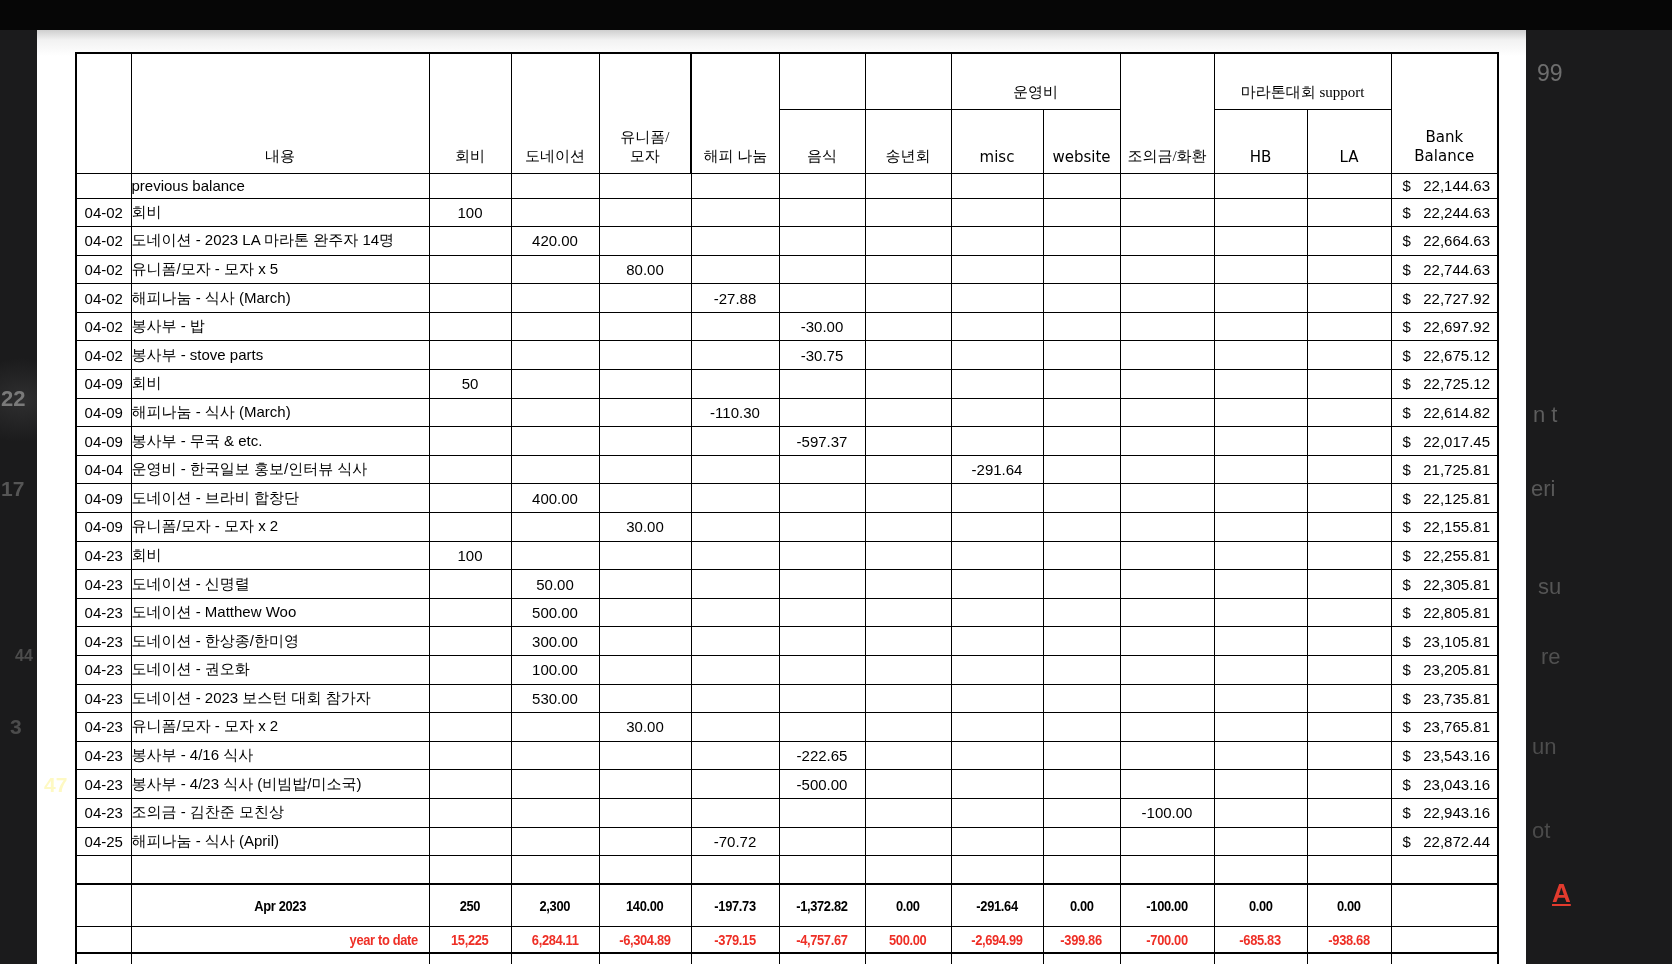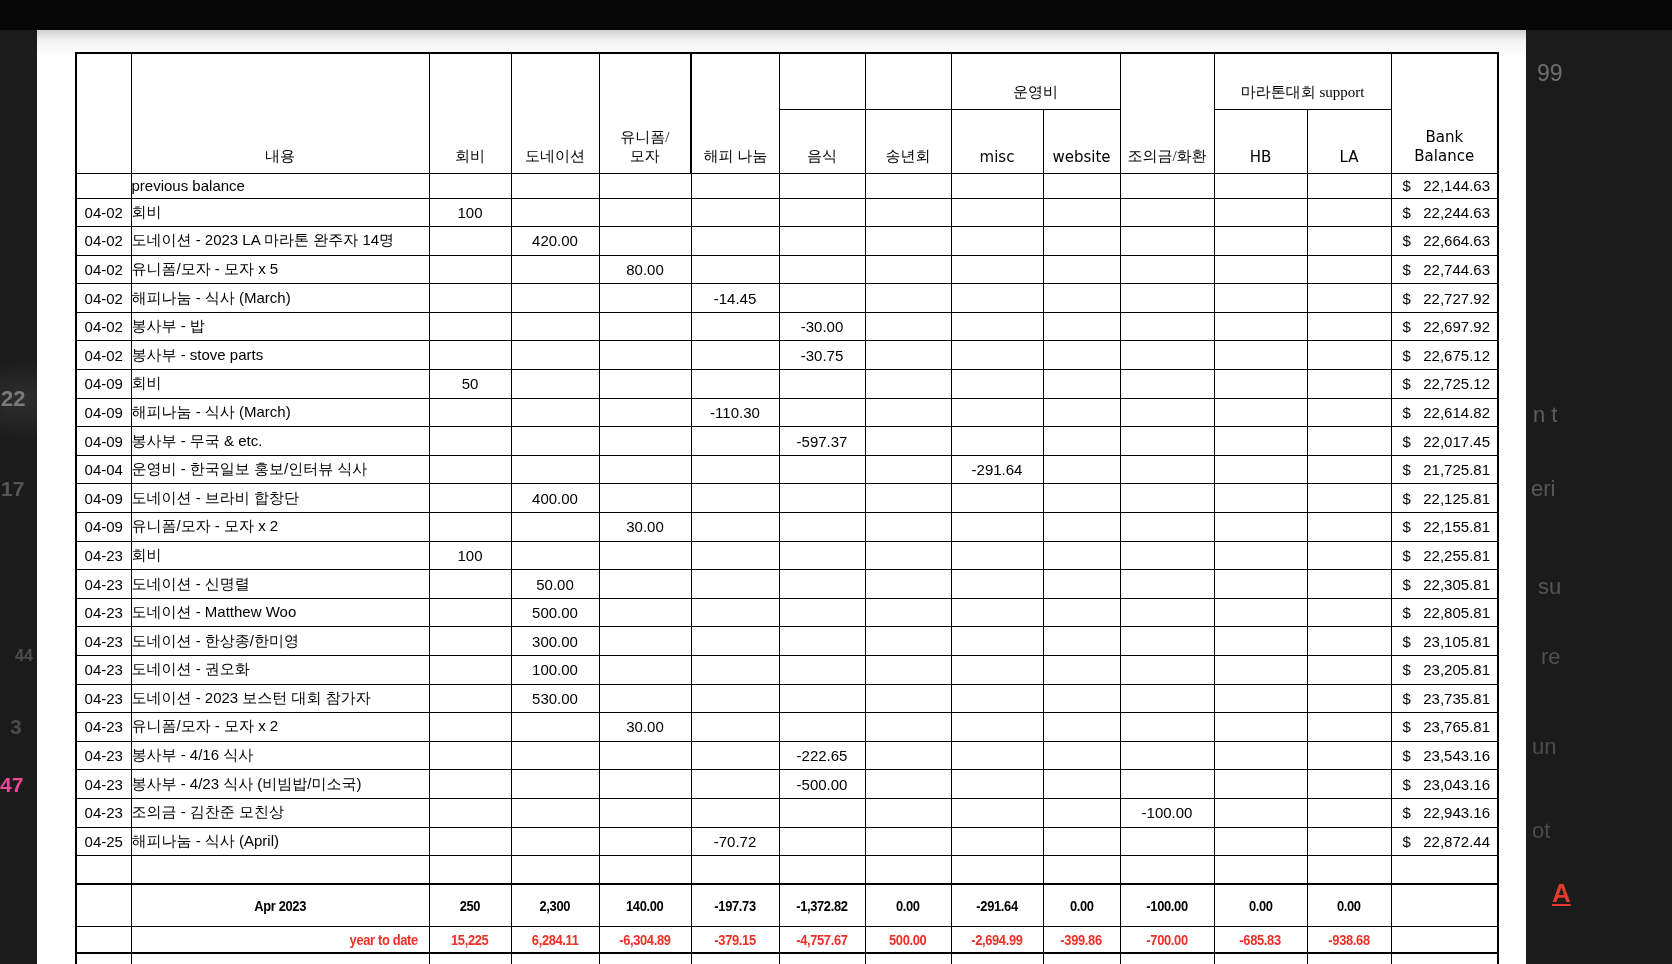--- a/index.html
+++ b/index.html
@@ -184,21 +184,21 @@
                 <span>22,744.63</span>
               </div>
             </td>
           </tr>
           <tr style="height: 28.6px;">
             <td class="c-date">04-02</td>
             <td class="c-desc">해피나눔 - 식사 (March)</td>
             <td class="c-amt"></td>
             <td class="c-amt"></td>
             <td class="c-amt"></td>
-            <td class="c-amt thickL">-14.45</td>
+            <td class="c-amt thickL">-27.88</td>
             <td class="c-amt"></td>
             <td class="c-amt"></td>
             <td class="c-amt"></td>
             <td class="c-amt"></td>
             <td class="c-amt"></td>
             <td class="c-amt"></td>
             <td class="c-amt"></td>
             <td class="c-bal">
               <div class="balwrap">
                 <span>$</span>
@@ -669,21 +669,21 @@
             <td class=""></td>
             <td class=""></td>
           </tr>
         </tbody>
     </table>
   </div>
 <span class="frag b" style="left: 1px; top: 388px; font-size: 22px; color: rgb(122, 122, 122);">22</span>
     <span class="frag b" style="left: 1px; top: 478px; font-size: 21px; color: rgb(86, 86, 86); text-align: center;">17</span>
     <span class="frag b" style="left: 15px; top: 648px; font-size: 16px; color: rgb(76, 76, 76);">44</span>
     <span class="frag b" style="left: 10px; top: 716px; font-size: 21px; color: rgb(76, 76, 76);">3</span>
-    <span class="frag b" style="left: 0px; top: 774px; font-size: 21px; color: #ec4899;">47</span>
+    <span class="frag b" style="left: 0px; top: 774px; font-size: 21px; color: #fef9c3; padding-left: 44px;">47</span>
     <span class="frag" style="left: 1537px; top: 62px; font-size: 23px; color: rgb(110, 110, 110);">99</span>
     <span class="frag" style="left: 1533px; top: 404px; font-size: 22px; color: rgb(93, 93, 93);">n t</span>
     <span class="frag" style="left: 1531px; top: 478px; font-size: 22px; color: rgb(88, 88, 88);">eri</span>
     <span class="frag" style="left: 1538px; top: 576px; font-size: 22px; color: rgb(85, 85, 85);">su</span>
     <span class="frag" style="left: 1541px; top: 646px; font-size: 22px; color: rgb(80, 80, 80);">re</span>
     <span class="frag" style="left: 1532px; top: 736px; font-size: 22px; color: rgb(77, 77, 77);">un</span>
     <span class="frag" style="left: 1532px; top: 820px; font-size: 22px; color: rgb(74, 74, 74);">ot</span>
     <span class="frag b u" style="left: 1552px; top: 880px; font-size: 26px; color: rgb(226, 59, 46);">A</span>
   </div>
 

